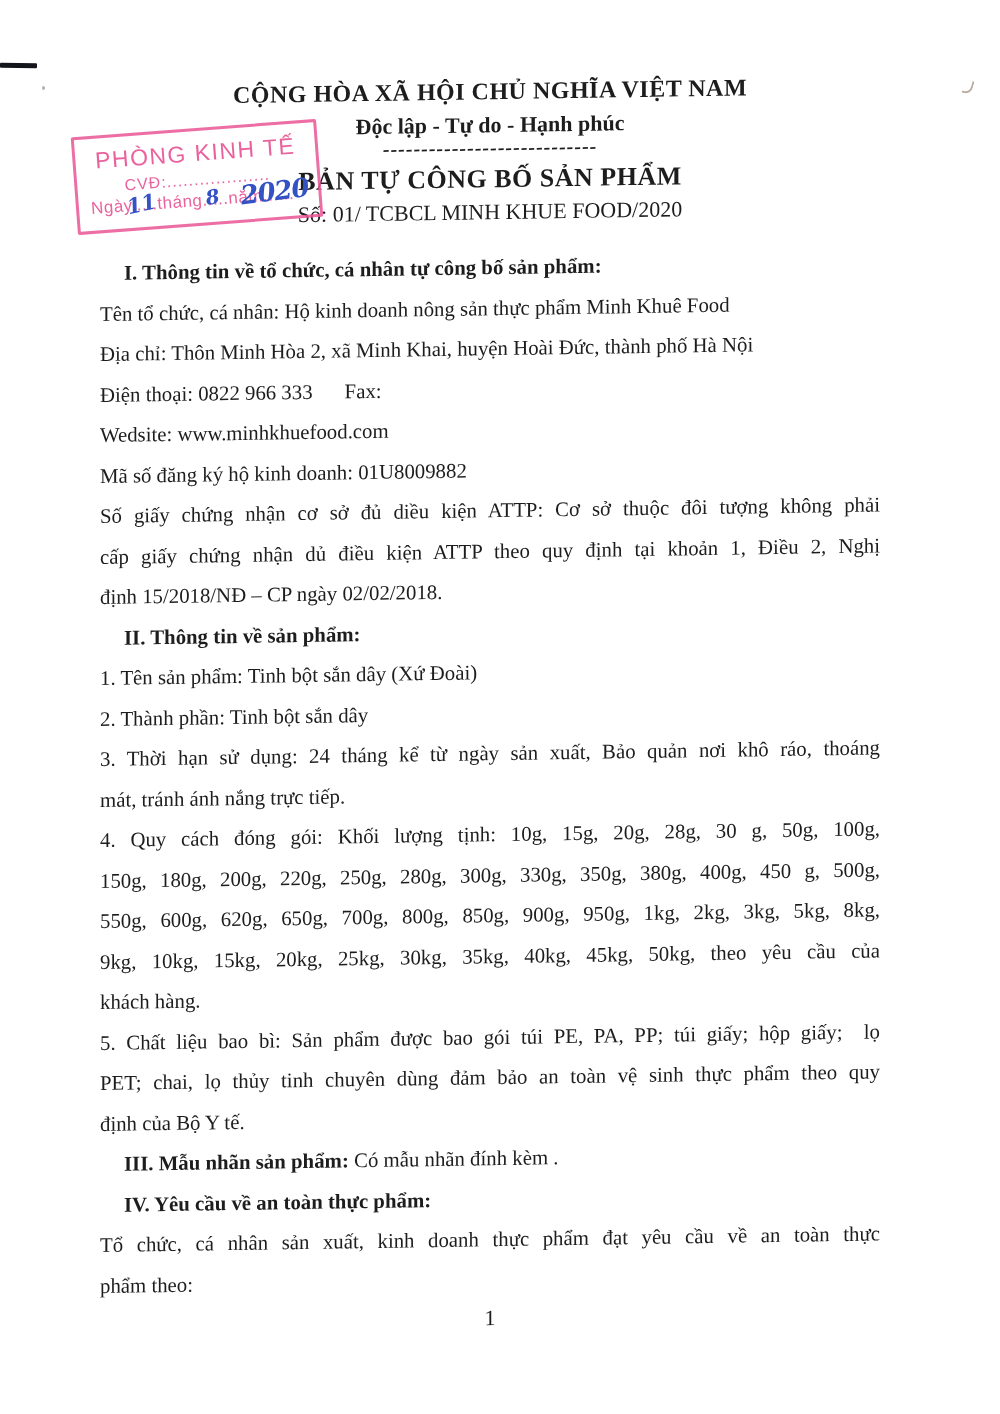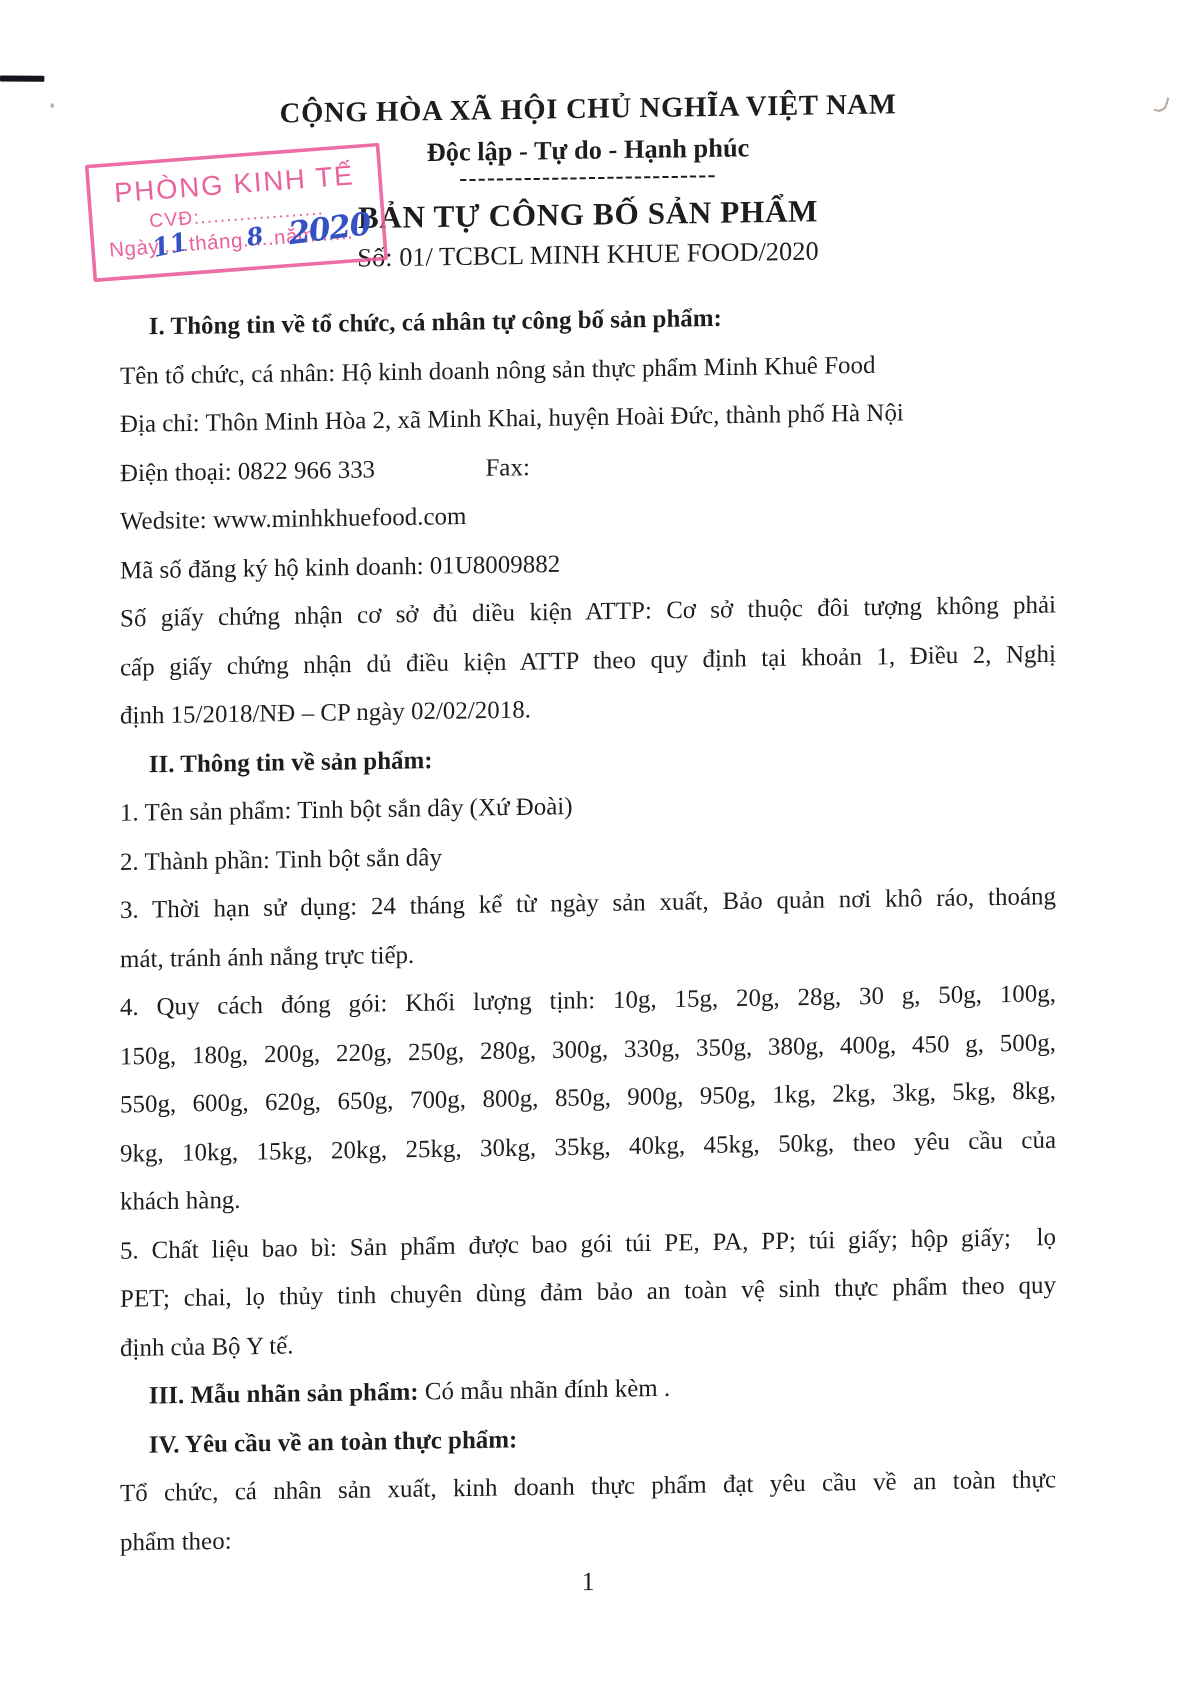--- a/index.html
+++ b/index.html
@@ -79,21 +79,21 @@
     <div class="h2">Độc lập - Tự do - Hạnh phúc</div>
     <div class="sep">----------------------------</div>
     <div class="h3">BẢN TỰ CÔNG BỐ SẢN PHẨM</div>
     <div class="h4">Số: 01/ TCBCL MINH KHUE FOOD/2020</div>
   </div>
 
   <div id="doc-body">
       <div class="bline ind"><span class="b">I. Thông tin về tổ chức, cá nhân tự công bố sản phẩm:</span></div>
       <div class="bline"><span>Tên tổ chức, cá nhân: Hộ kinh doanh nông sản thực phẩm Minh Khuê Food</span></div>
       <div class="bline"><span>Địa chỉ: Thôn Minh Hòa 2, xã Minh Khai, huyện Hoài Đức, thành phố Hà Nội</span></div>
-      <div class="bline"><span>Điện thoại: 0822 966 333</span><span style="margin-left: 92px;">Fax:</span></div>
+      <div class="bline"><span>Điện thoại: 0822 966 333</span><span style="margin-left: 32px;">Fax:</span></div>
       <div class="bline"><span>Wedsite: www.minhkhuefood.com</span></div>
       <div class="bline"><span>Mã số đăng ký hộ kinh doanh: 01U8009882</span></div>
       <div class="bline just"><span>Số giấy chứng nhận cơ sở đủ diều kiện ATTP: Cơ sở thuộc đôi tượng không phải</span></div>
       <div class="bline just"><span>cấp giấy chứng nhận dủ điều kiện ATTP theo quy định tại khoản 1, Điều 2, Nghị</span></div>
       <div class="bline"><span>định 15/2018/NĐ – CP ngày 02/02/2018.</span></div>
       <div class="bline ind"><span class="b">II. Thông tin về sản phẩm:</span></div>
       <div class="bline"><span>1. Tên sản phẩm: Tinh bột sắn dây (Xứ Đoài)</span></div>
       <div class="bline"><span>2. Thành phần: Tinh bột sắn dây</span></div>
       <div class="bline just"><span>3. Thời hạn sử dụng: 24 tháng kể từ ngày sản xuất, Bảo quản nơi khô ráo, thoáng</span></div>
       <div class="bline"><span>mát, tránh ánh nắng trực tiếp.</span></div>

